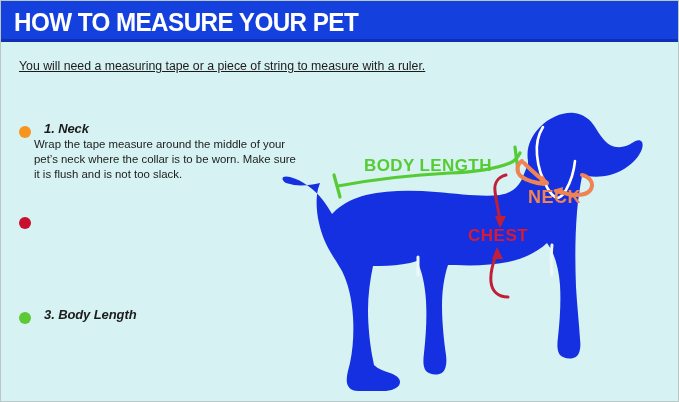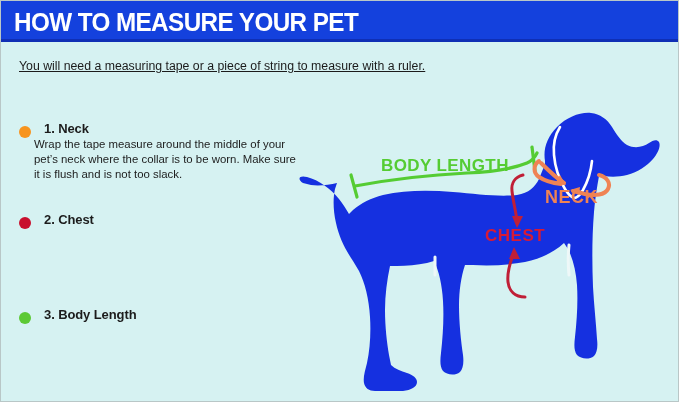--- a/index.html
+++ b/index.html
@@ -74,34 +74,35 @@
     width: 12px;
     height: 12px;
     border-radius: 50%;
   }
   .step .step-title {
     margin: 0 0 1px 25px;
     font-size: 13px;
     font-weight: bold;
     color: #1c1c1c;
     letter-spacing: -0.1px;
+    font-style: italic;
   }
   .step .step-body {
     margin: 0 0 0 15px;
     font-size: 11.4px;
     line-height: 15.2px;
     color: #1c1c1c;
   }
   #step-1 { top: 120px; }
   #step-2 { top: 211px; }
   #step-3 { top: 306px; }
 
   #diagram {
     position: absolute;
-    left: 276px;
+    left: 259px;
     top: 96px;
     width: 403px;
     height: 306px;
   }
   #diagram svg {
     display: block;
   }
   .meas-label {
     font-family: "Liberation Sans", sans-serif;
     font-weight: bold;
@@ -121,21 +122,20 @@
   </div>
 
   <div class="step" id="step-1">
     <span class="bullet" id="bullet-1" style="background: rgb(247, 148, 30);"></span>
     <p class="step-title">1. Neck</p>
     <p class="step-body">Wrap the tape measure around the middle of your pet’s neck where the collar is to be worn. Make sure it is flush and is not too slack.</p>
   </div>
 
   <div class="step" id="step-2">
     <span class="bullet" id="bullet-2" style="background: rgb(200, 16, 46);"></span>
-    <p class="step-title">2. Chest</p>
   </div>
 
   <div class="step" id="step-3">
     <span class="bullet" id="bullet-3" style="background: rgb(92, 201, 53);"></span>
     <p class="step-title">3. Body Length</p>
   </div>
 
   <div id="diagram">
     <svg width="403" height="306" viewBox="0 0 403 306" xmlns="http://www.w3.org/2000/svg">
 

